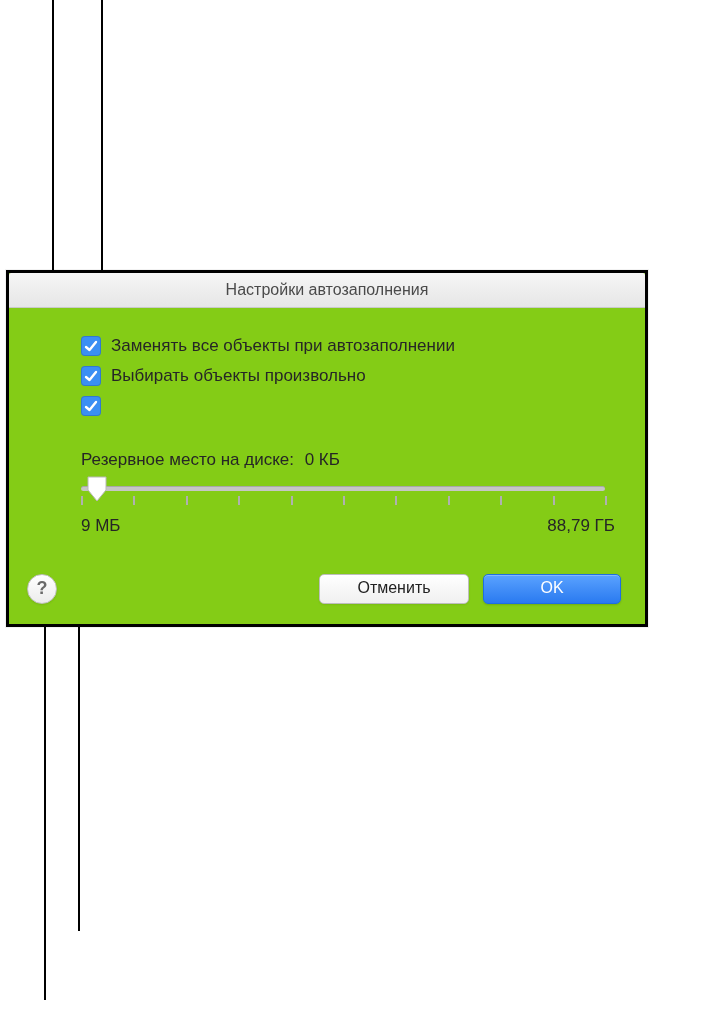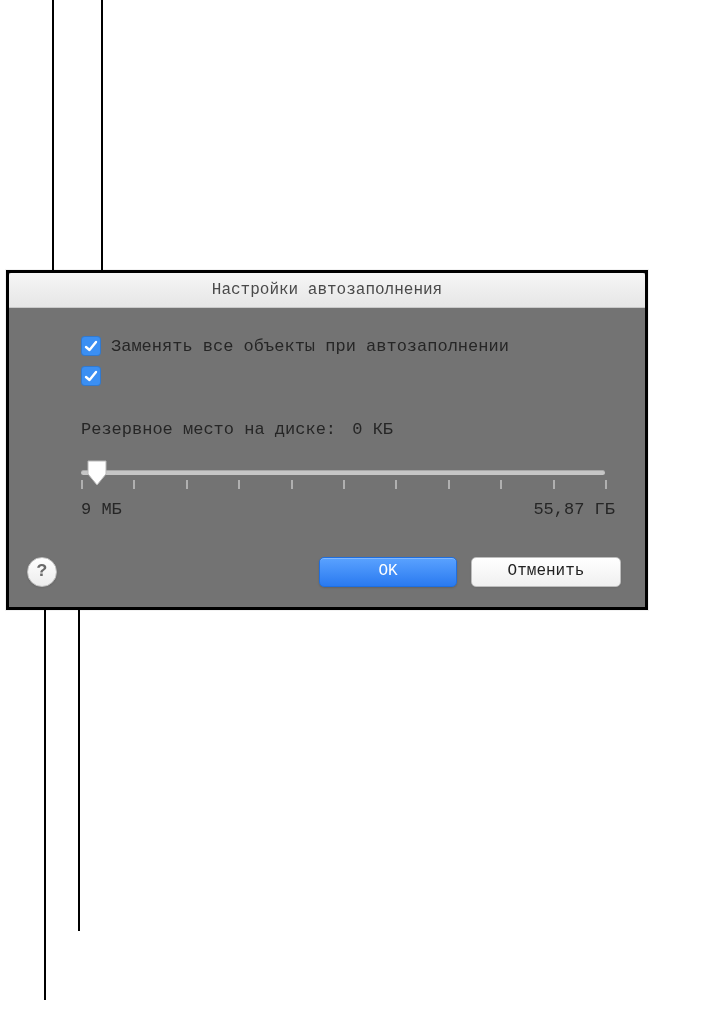--- a/index.html
+++ b/index.html
@@ -22,22 +22,21 @@
   }
 
   
   .window {
     position: absolute;
     left: 6px;
     top: 270px;
     width: 636px;
     border: 3px solid #000;
     box-shadow: 0 0 0 1px rgba(0,0,0,0.05);
-    background: #737373;
-    font-family: Liberation Mono, monospace;
+    background: #84cc16;
   }
 
   .titlebar {
     height: 34px;
     line-height: 34px;
     text-align: center;
     font-size: 16px;
     color: #4a4a4a;
     background: linear-gradient(to bottom, #f6f6f6, #e6e6e6);
     border-bottom: 1px solid #c9c9c9;
@@ -73,21 +72,21 @@
     height: 14px;
   }
   .chk-label {
     color: #262626;
   }
 
   .reserve-block {
     margin-top: 34px;
   }
   .reserve-label-row {
-    margin-bottom: 23px;
+    margin-bottom: 8px;
     color: #262626;
   }
   .reserve-value {
     margin-left: 6px;
   }
 
   
   .slider {
     position: relative;
     height: 32px;
@@ -191,20 +190,28 @@
 
     <div class="chk-row">
       <span class="checkbox">
         <svg viewBox="0 0 14 14">
             <polyline points="2,8 5.5,11 12,3" fill="none" stroke="#fff" stroke-width="2.4" stroke-linecap="round" stroke-linejoin="round"></polyline>
           </svg>
       </span>
       <span class="chk-label">Заменять все объекты при автозаполнении</span>
     </div>
 
+    <div class="chk-row">
+      <span class="checkbox">
+        <svg viewBox="0 0 14 14">
+            <polyline points="2,8 5.5,11 12,3" fill="none" stroke="#fff" stroke-width="2.4" stroke-linecap="round" stroke-linejoin="round"></polyline>
+          </svg>
+      </span>
+      <span class="chk-label">Выбирать объекты произвольно</span>
+    </div>
 
     <div class="chk-row">
       <span class="checkbox">
         <svg viewBox="0 0 14 14">
             <polyline points="2,8 5.5,11 12,3" fill="none" stroke="#fff" stroke-width="2.4" stroke-linecap="round" stroke-linejoin="round"></polyline>
           </svg>
       </span>
     </div>
 
     <div class="reserve-block">
@@ -229,25 +236,25 @@
           <div class="slider-tick" style="left: 50%;"></div>
           <div class="slider-tick" style="left: 60%;"></div>
           <div class="slider-tick" style="left: 70%;"></div>
           <div class="slider-tick" style="left: 80%;"></div>
           <div class="slider-tick" style="left: 90%;"></div>
           <div class="slider-tick" style="left: 100%;"></div>
         </div>
 
       <div class="slider-end-labels">
         <span>9 МБ</span>
-        <span>55,87 ГБ</span>
+        <span>88,79 ГБ</span>
       </div>
     </div>
   </div>
 
   <div class="footer">
     <div class="help-btn">?</div>
     <div class="spacer"></div>
+    <div class="btn">Отменить</div>
     <div class="btn btn-primary">OK</div>
-    <div class="btn">Отменить</div>
   </div>
 
 </div>
 
 </body></html>

